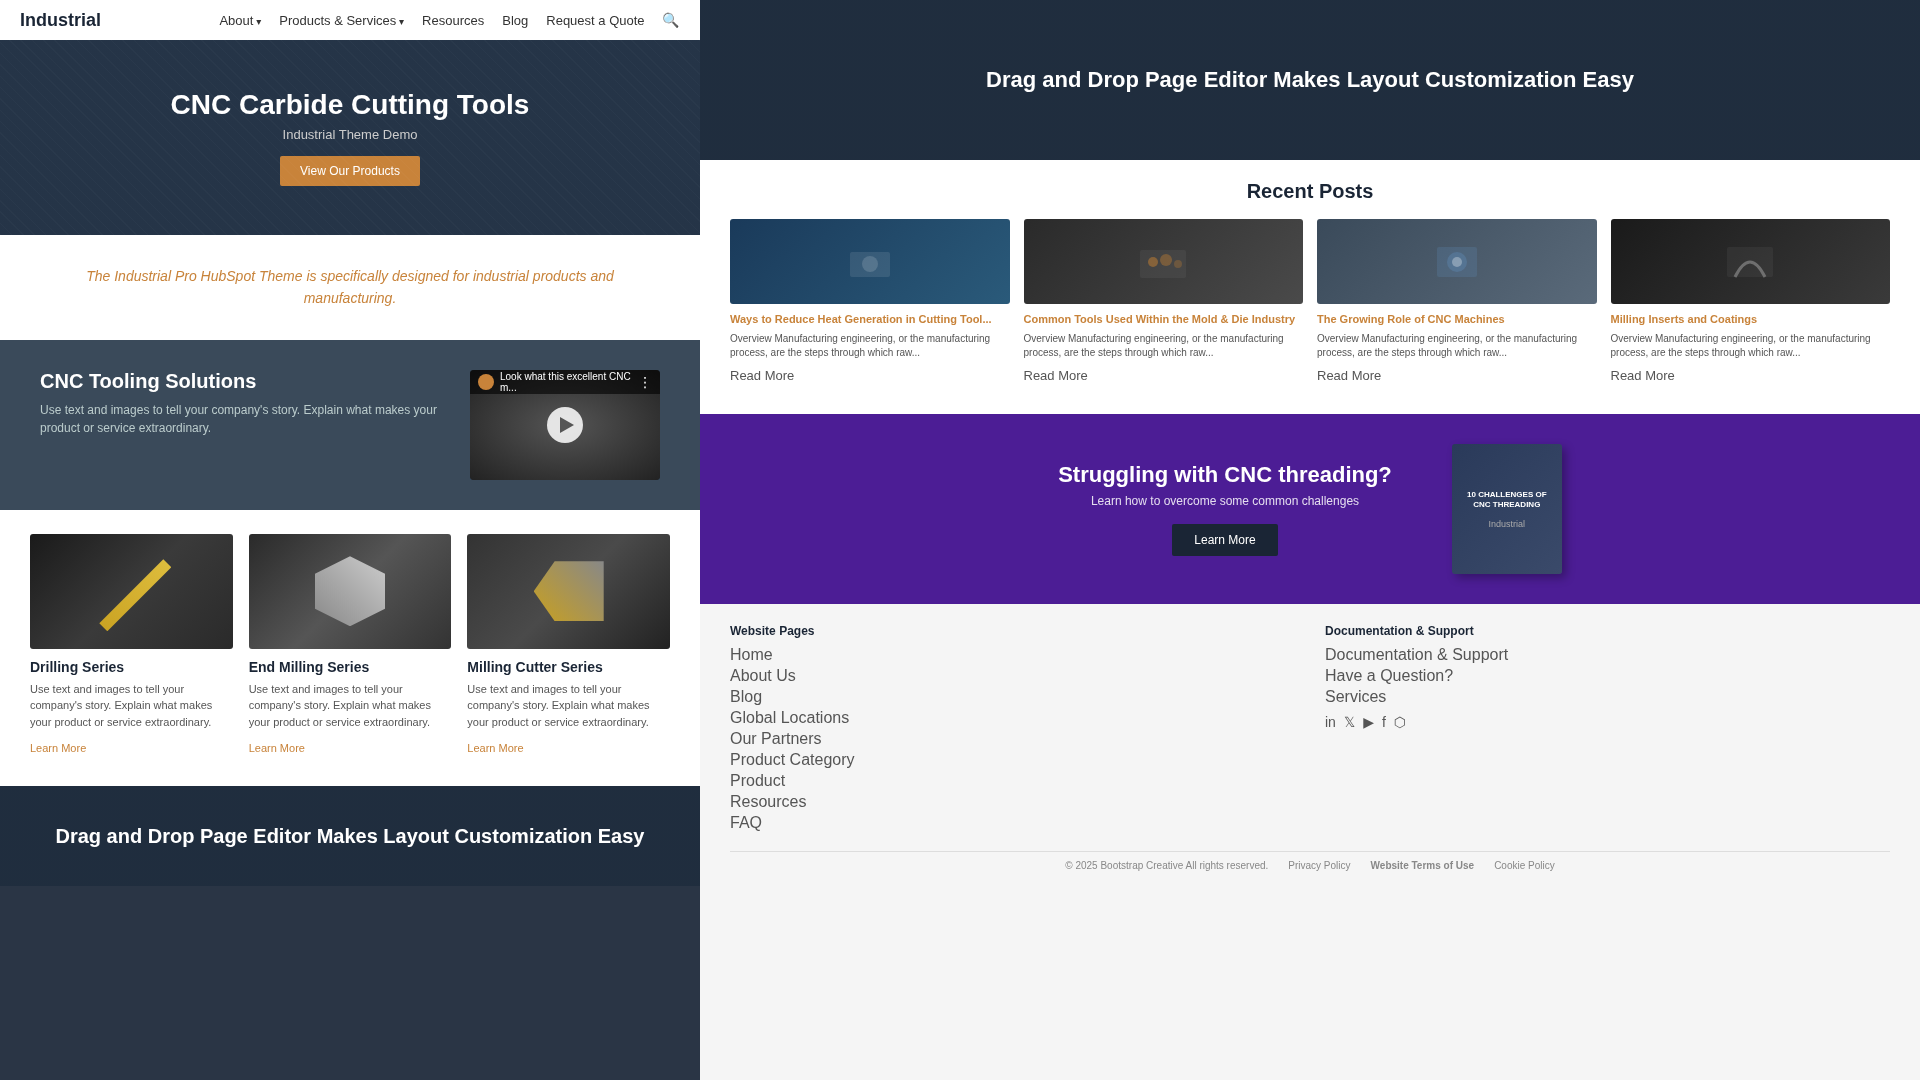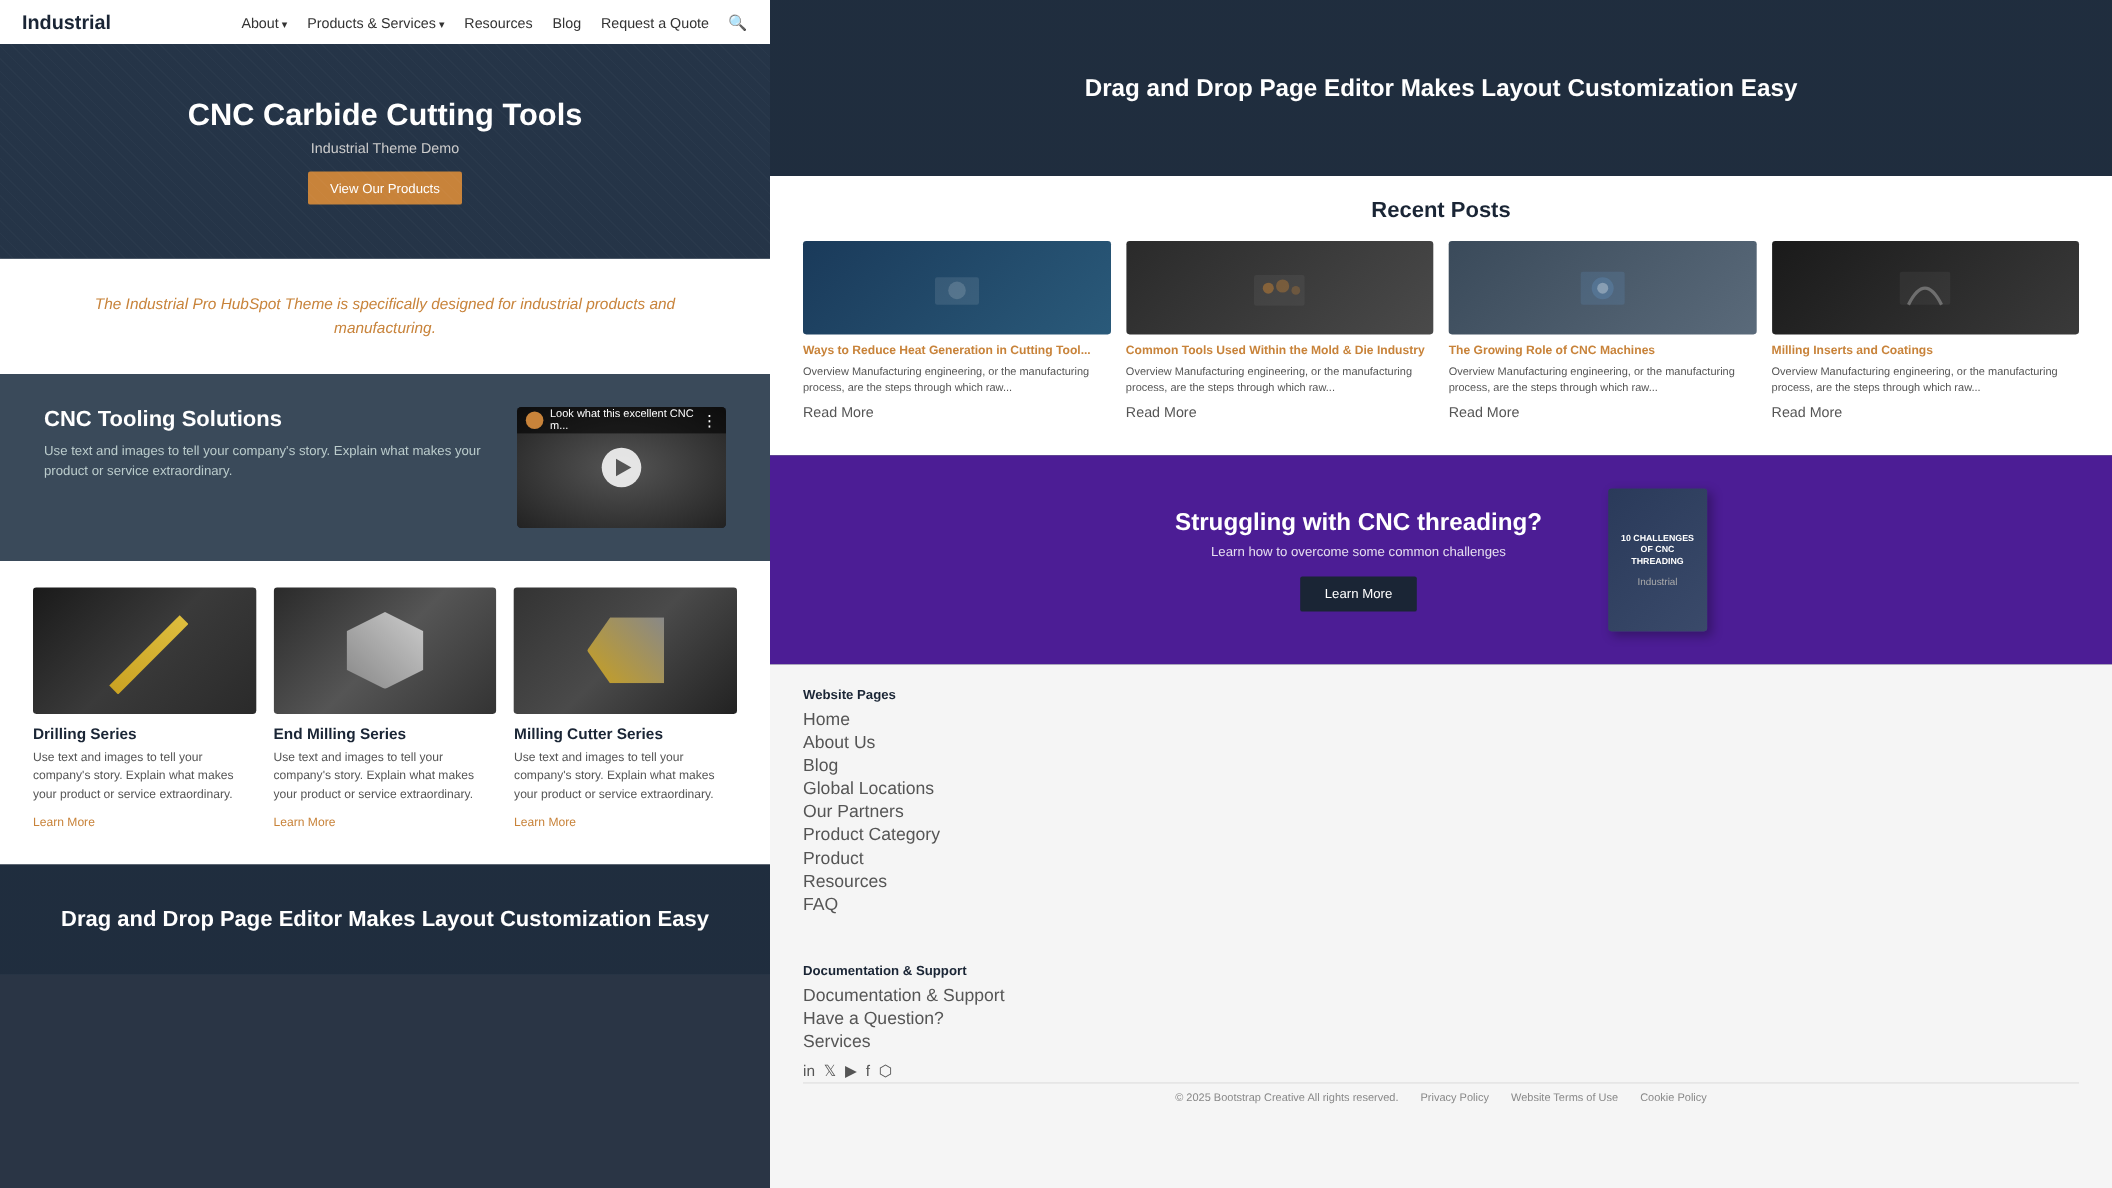--- a/index.html
+++ b/index.html
@@ -240,41 +240,41 @@
     .banner-btn {
       background: #1a2535;
       color: #fff;
       border: none;
       padding: 9px 22px;
       font-size: 12px;
       cursor: pointer;
       border-radius: 2px;
     }
     .banner-book {
-      width: 90px;
+      width: 110px;
       height: 130px;
       background: linear-gradient(135deg, #2a3a5a 0%, #3a4a6a 100%);
       border-radius: 3px;
       display: flex;
       flex-direction: column;
       align-items: center;
       justify-content: center;
       padding: 10px;
       box-shadow: 4px 4px 10px rgba(0,0,0,0.3);
     }
     .book-title { font-size: 8px; color: #fff; text-align: center; font-weight: bold; line-height: 1.3; margin-bottom: 8px; }
     .book-logo { font-size: 9px; color: #aaa; }
 
     
     .footer {
       background: #f5f5f5;
       padding: 20px 30px 12px;
       flex: 1;
     }
-    .footer-columns { display: flex; gap: 40px; margin-bottom: 3px; flex-direction: column; }
+    .footer-columns { display: flex; gap: 30px; margin-bottom: 16px; }
     .footer-col { flex: 1; }
     .footer-col-title { font-size: 12px; font-weight: bold; color: #1a2535; margin-bottom: 8px; }
     .footer-link { font-size: 16px; color: #555; display: block; margin-bottom: 3px; cursor: pointer; }
     .footer-social { display: flex; gap: 8px; margin-top: 8px; }
     .social-icon { font-size: 14px; color: #555; cursor: pointer; }
     .footer-bottom { font-size: 10px; color: #888; text-align: center; border-top: 1px solid #ddd; padding-top: 8px; display: flex; justify-content: center; gap: 20px; }
 
     
     .drill-bit { 
       width: 80px; height: 80px;
@@ -472,18 +472,18 @@
           <span class="social-icon">▶</span>
           <span class="social-icon">f</span>
           <span class="social-icon">⬡</span>
         </div>
       </div>
 
     </div>
     <div class="footer-bottom">
       <span>© 2025 Bootstrap Creative All rights reserved.</span>
       <a style="color:#888;cursor:pointer;">Privacy Policy</a>
-      <a style="color:#888;cursor:pointer;">Website Terms of Use</a>
+      <a style="color:#888;cursor:pointer;font-weight:bold;">Website Terms of Use</a>
       <a style="color:#888;cursor:pointer;">Cookie Policy</a>
     </div>
   </div>
 
 </div>
 
 </body></html>

